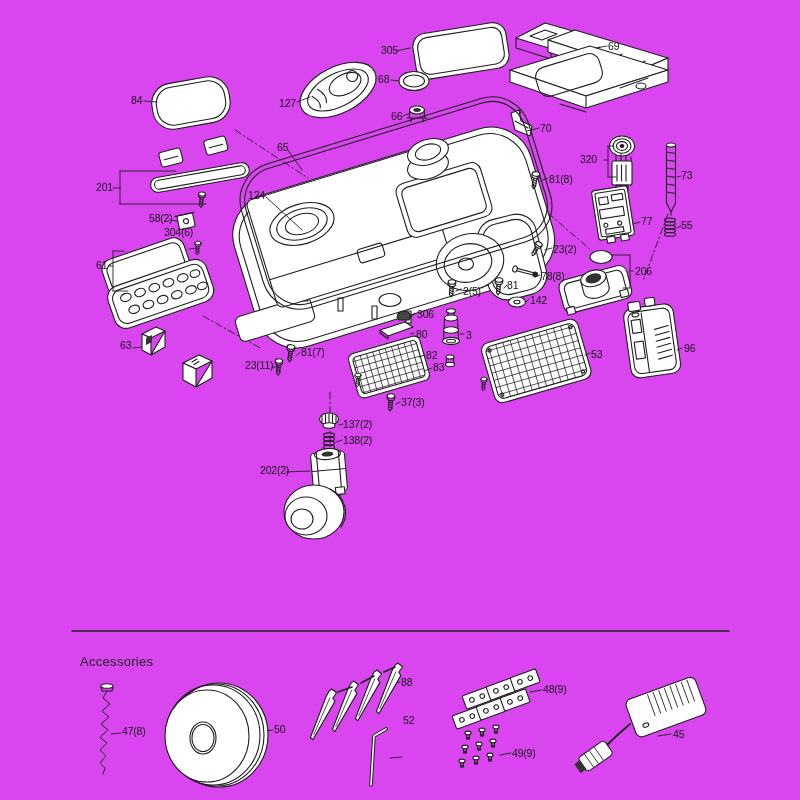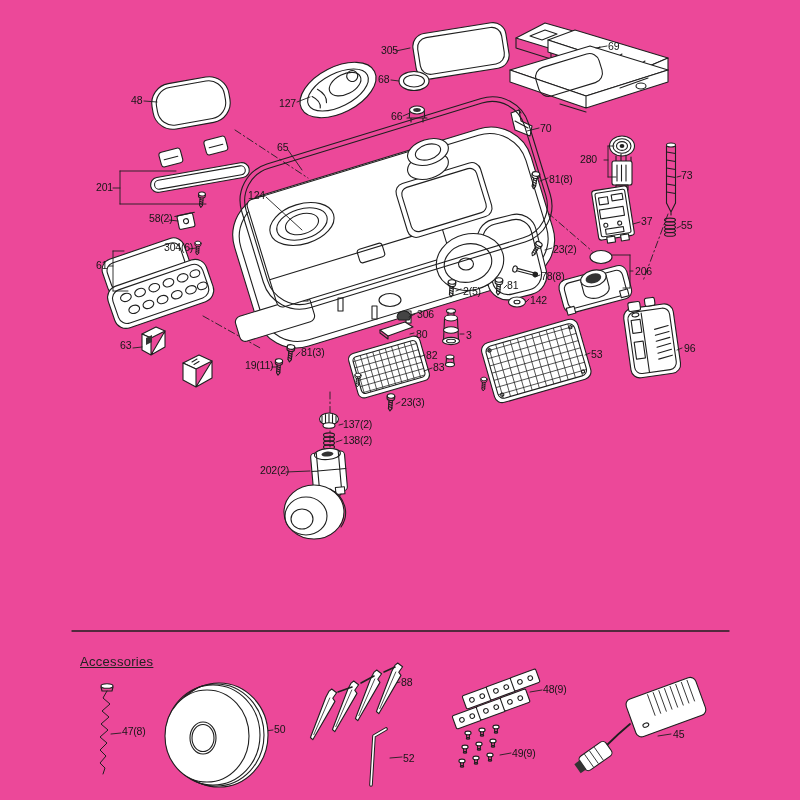--- a/index.html
+++ b/index.html
@@ -1,22 +1,22 @@
 <!DOCTYPE html>
 <html><head>
 <meta charset="utf-8">
 <style>
   html,body{margin:0;padding:0;background:#fff;}
-  .stage{position:relative;width:800px;height:800px;background:#ec4899;overflow:hidden;
+  .stage{position:relative;width:800px;height:800px;background:#d946ef;overflow:hidden;
          font-family:"Liberation Sans",sans-serif;}
   svg{position:absolute;left:0;top:0;}
   .lbl{position:absolute;font:10.5px "Liberation Sans",sans-serif;letter-spacing:-0.2px;
        color:#161616;white-space:nowrap;}
   .acc-title{position:absolute;font:13px "Liberation Sans",sans-serif;color:#222;
-       letter-spacing:0.3px;text-decoration:underline;}
+       letter-spacing:0.3px;}
 </style>
 </head>
 <body>
 
 <div class="stage">
 
 <svg width="800" height="800" viewBox="0 0 800 800" fill="none" stroke="#1f1f1f" stroke-width="1.1" stroke-linejoin="round" stroke-linecap="round">
 
 <defs>
   <g id="bolt">
@@ -506,59 +506,59 @@
   <g transform="rotate(-35 595 757)">
     <rect x="580" y="748" width="32" height="17" rx="4" fill="#fff"></rect>
     <path d="M588,749 L588,764 M594,749 L594,764 M600,749 L600,764" stroke-width="0.8"></path>
     <rect x="574" y="751" width="7" height="11" fill="#333" stroke="none"></rect>
   </g>
 </g>
 </svg>
 
 <div class="lbl" style="left:381px;top:44px">305</div>
 <div class="lbl" style="left:608px;top:40px">69</div>
-<div class="lbl" style="left:131px;top:94px">48</div>
+<div class="lbl" style="left:131px;top:94px">84</div>
 <div class="lbl" style="left:279px;top:97px">127</div>
 <div class="lbl" style="left:378px;top:73px">68</div>
 <div class="lbl" style="left:391px;top:110px">66</div>
 <div class="lbl" style="left:540px;top:122px">70</div>
 <div class="lbl" style="left:277px;top:141px">65</div>
 <div class="lbl" style="left:96px;top:181px">201</div>
 <div class="lbl" style="left:248px;top:189px">124</div>
 <div class="lbl" style="left:149px;top:212px">58(2)</div>
-<div class="lbl" style="left:164px;top:241px">304(6)</div>
+<div class="lbl" style="left:164px;top:226px">304(6)</div>
 <div class="lbl" style="left:96px;top:259px">61</div>
 <div class="lbl" style="left:549px;top:173px">81(8)</div>
-<div class="lbl" style="left:580px;top:153px">280</div>
+<div class="lbl" style="left:580px;top:153px">320</div>
 <div class="lbl" style="left:681px;top:169px">73</div>
-<div class="lbl" style="left:641px;top:215px">37</div>
+<div class="lbl" style="left:641px;top:215px">77</div>
 <div class="lbl" style="left:681px;top:219px">55</div>
 <div class="lbl" style="left:553px;top:243px">23(2)</div>
 <div class="lbl" style="left:635px;top:265px">206</div>
 <div class="lbl" style="left:541px;top:270px">78(8)</div>
 <div class="lbl" style="left:507px;top:279px">81</div>
 <div class="lbl" style="left:463px;top:285px">2(5)</div>
 <div class="lbl" style="left:530px;top:294px">142</div>
 <div class="lbl" style="left:417px;top:308px">306</div>
 <div class="lbl" style="left:416px;top:328px">80</div>
 <div class="lbl" style="left:466px;top:329px">3</div>
 <div class="lbl" style="left:120px;top:339px">63</div>
-<div class="lbl" style="left:301px;top:346px">81(3)</div>
-<div class="lbl" style="left:245px;top:359px">19(11)</div>
+<div class="lbl" style="left:301px;top:346px">81(7)</div>
+<div class="lbl" style="left:245px;top:359px">23(11)</div>
 <div class="lbl" style="left:426px;top:349px">82</div>
 <div class="lbl" style="left:433px;top:361px">83</div>
 <div class="lbl" style="left:591px;top:348px">53</div>
 <div class="lbl" style="left:684px;top:342px">96</div>
-<div class="lbl" style="left:401px;top:396px">23(3)</div>
+<div class="lbl" style="left:401px;top:396px">37(3)</div>
 <div class="lbl" style="left:343px;top:418px">137(2)</div>
 <div class="lbl" style="left:343px;top:434px">138(2)</div>
 <div class="lbl" style="left:260px;top:464px">202(2)</div>
 
 <div class="acc-title" style="left:80px;top:654px">Accessories</div>
 <div class="lbl" style="left:122px;top:725px">47(8)</div>
 <div class="lbl" style="left:274px;top:723px">50</div>
 <div class="lbl" style="left:401px;top:676px">88</div>
-<div class="lbl" style="left:403px;top:752px">52</div>
+<div class="lbl" style="left:403px;top:714px">52</div>
 <div class="lbl" style="left:543px;top:683px">48(9)</div>
 <div class="lbl" style="left:512px;top:747px">49(9)</div>
 <div class="lbl" style="left:673px;top:728px">45</div>
 
 </div>
 
 </body></html>

